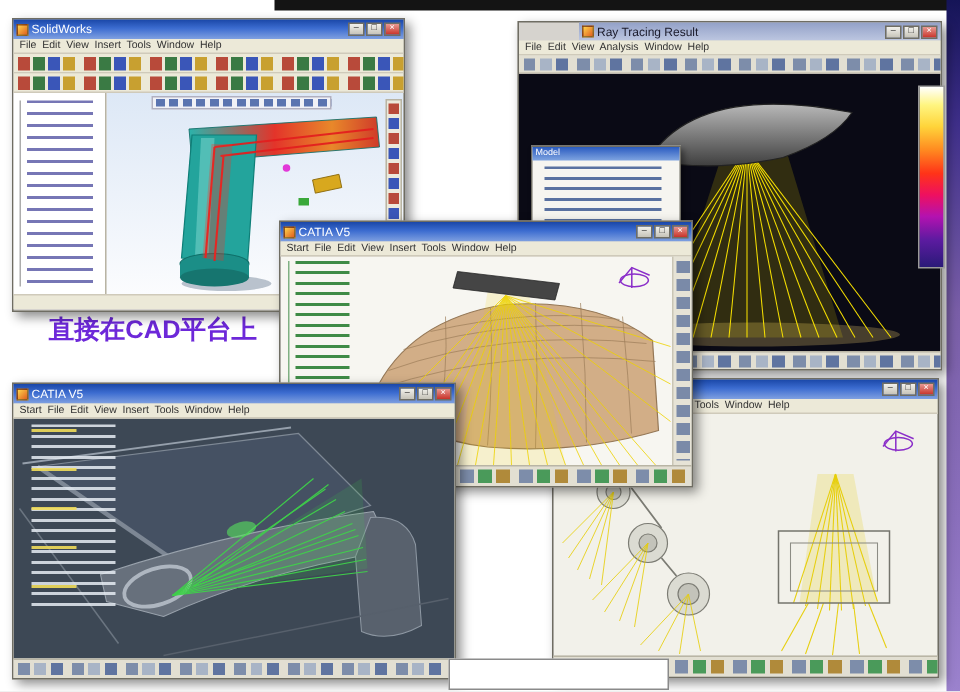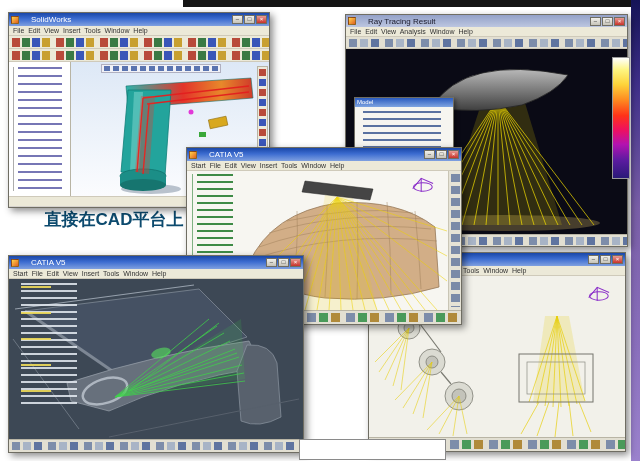--- a/index.html
+++ b/index.html
@@ -7,31 +7,31 @@
   .slide {
     position:relative; width:640px; height:461px; background:#ffffff;
     overflow:hidden; font-family:"Liberation Sans", sans-serif;
   }
   
   .topbar { position:absolute; left:183px; top:0; width:457px; height:7px; background:#141414; z-index:1; }
   .right-strip { position:absolute; left:631px; top:0; width:9px; height:461px; z-index:1;
     background:linear-gradient(180deg,#151457 0%,#3f2f8a 18%,#7a5fa8 45%,#8a6fbc 75%,#9b82cd 100%); }
   .rainbow { position:absolute; left:612px; top:57px; width:18px; height:122px; z-index:4; border:1px solid #9a9a9a;
     background:linear-gradient(180deg,#ffffff 0%,#fff580 10%,#ffd43a 22%,#ff8a20 35%,#ff3318 48%,#ee1060 60%,#b312b0 72%,#5c1ba0 85%,#2a1a78 100%); }
-  .caption { position:absolute; left:28px; top:209px; width:172px; z-index:1;
-    font-size:17px; font-weight:bold; color:#0c4a6e; text-align:center; line-height:21px; }
+  .caption { position:absolute; left:16px; top:209px; width:172px; z-index:1;
+    font-size:17px; font-weight:bold; color:#6d28d9; text-align:center; line-height:21px; }
   .bottom-box { position:absolute; left:299px; top:439px; width:147px; height:21px;
     background:#fff; border:1px solid #8a8a8a; z-index:8; }
 
   
   .win { position:absolute; background:#d6d3ce; border:1px solid #6f6d63;
     box-shadow:3px 3px 7px rgba(0,0,0,.45); }
-  .titlebar { height:13px; display:flex; align-items:center; padding:0 2px; gap:12px; }
+  .titlebar { height:13px; display:flex; align-items:center; padding:0 2px; gap:2px; }
   .tb-blue { background:linear-gradient(180deg,#1a47a8,#3c6cd0 45%,#7fa0e0); color:#fff; }
-  .tb-pale { background:linear-gradient(180deg,#93a1c8,#bcc6e0); color:#1a1a2a; }
+  .tb-pale { background:linear-gradient(180deg,#93a1c8,#bcc6e0); color:#1a1a2a;margin-left:40px; }
   .tbicon { width:8px; height:8px; background:linear-gradient(135deg,#ffd24a,#e06020); border:1px solid rgba(0,0,0,.4); flex:0 0 auto; }
   .titlebar .t { flex:1; font-size:8px; line-height:13px; white-space:nowrap; overflow:hidden; }
   .winbtns { display:flex; gap:1px; flex:0 0 auto; }
   .wbtn { width:11px; height:9px; background:linear-gradient(#f2f1ec,#c6c3b8); border:1px solid #6f6d63;
     font-size:6px; line-height:7px; text-align:center; color:#222; }
   .wbtn.close { background:linear-gradient(#e89a92,#c8332a); color:#fff; }
   .menubar { height:10px; background:#ece9d8; border-bottom:1px solid #cfcaba;
     font-size:7px; color:#333; line-height:10px; padding:0 4px; white-space:pre; overflow:hidden; }
   .icons-sw { height:13px; background-color:#ece9d8; border-bottom:1px solid #cfcaba;
     background-image:repeating-linear-gradient(90deg,#b84a3a 0 8px,rgba(0,0,0,0) 8px 10px,#3a7a44 10px 18px,rgba(0,0,0,0) 18px 20px,#3a56b8 20px 28px,rgba(0,0,0,0) 28px 30px,#c8a030 30px 38px,rgba(0,0,0,0) 38px 44px);

